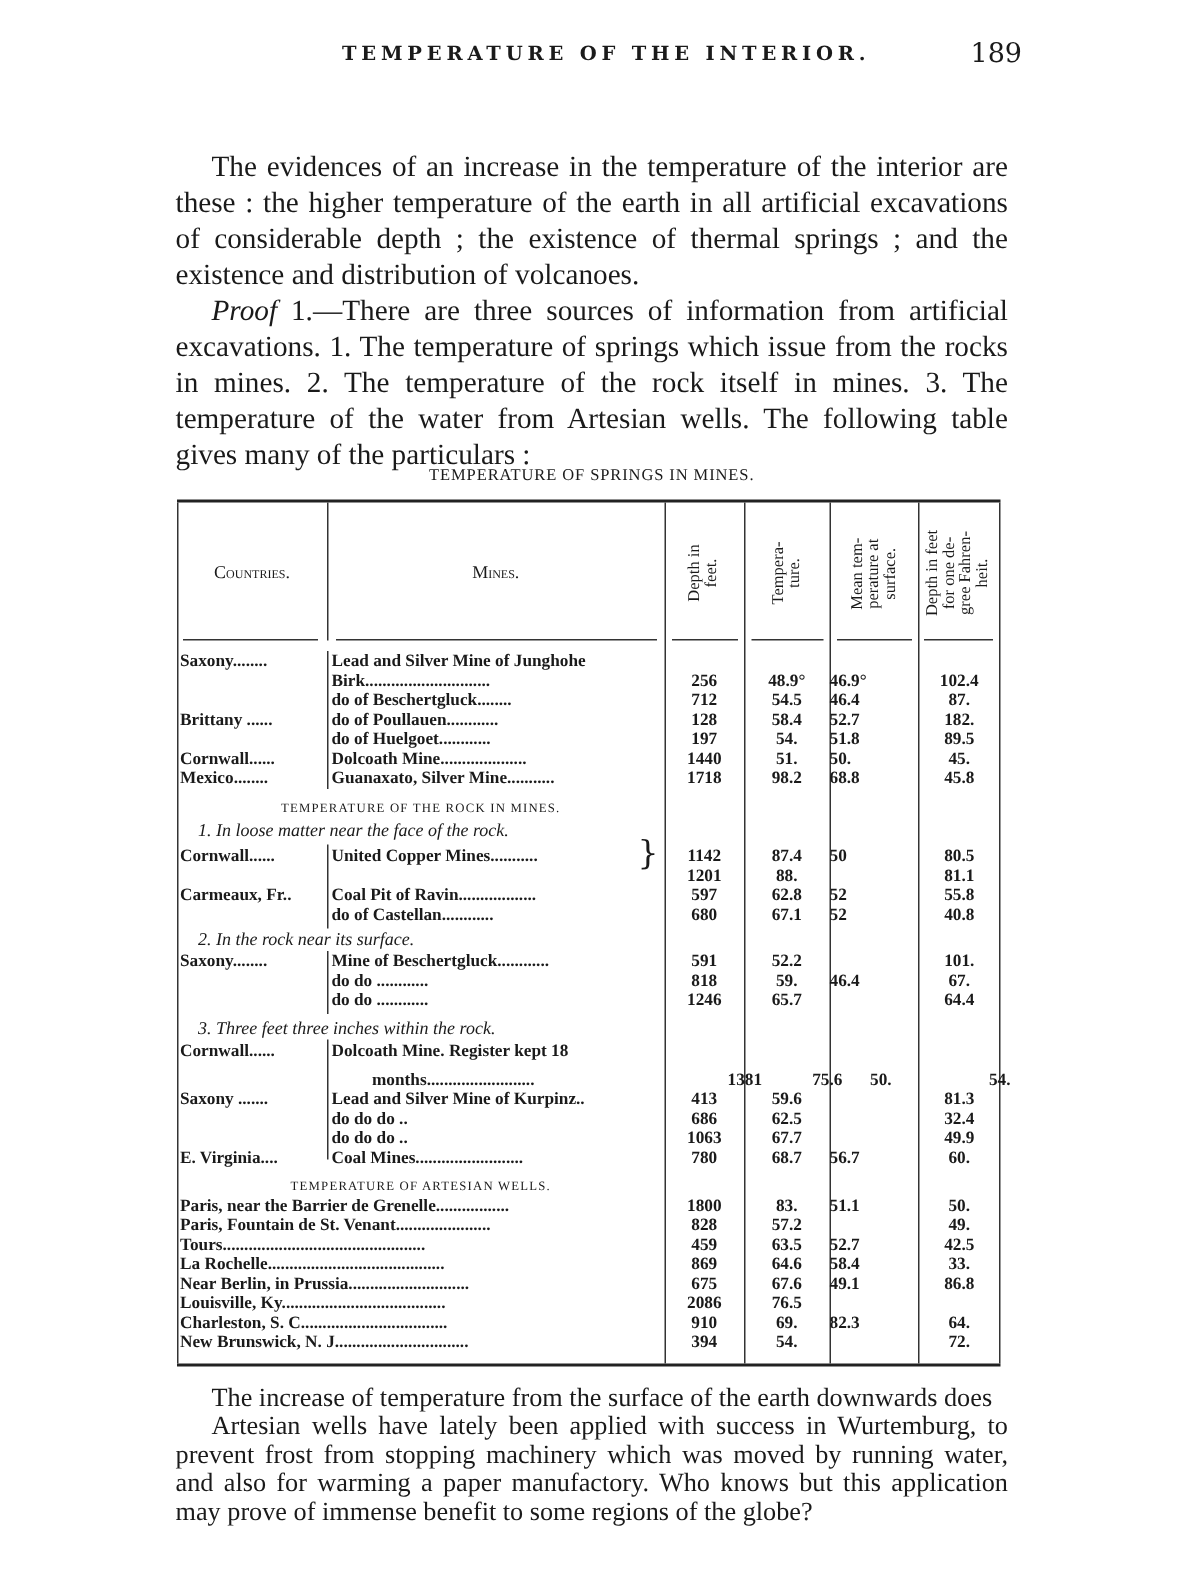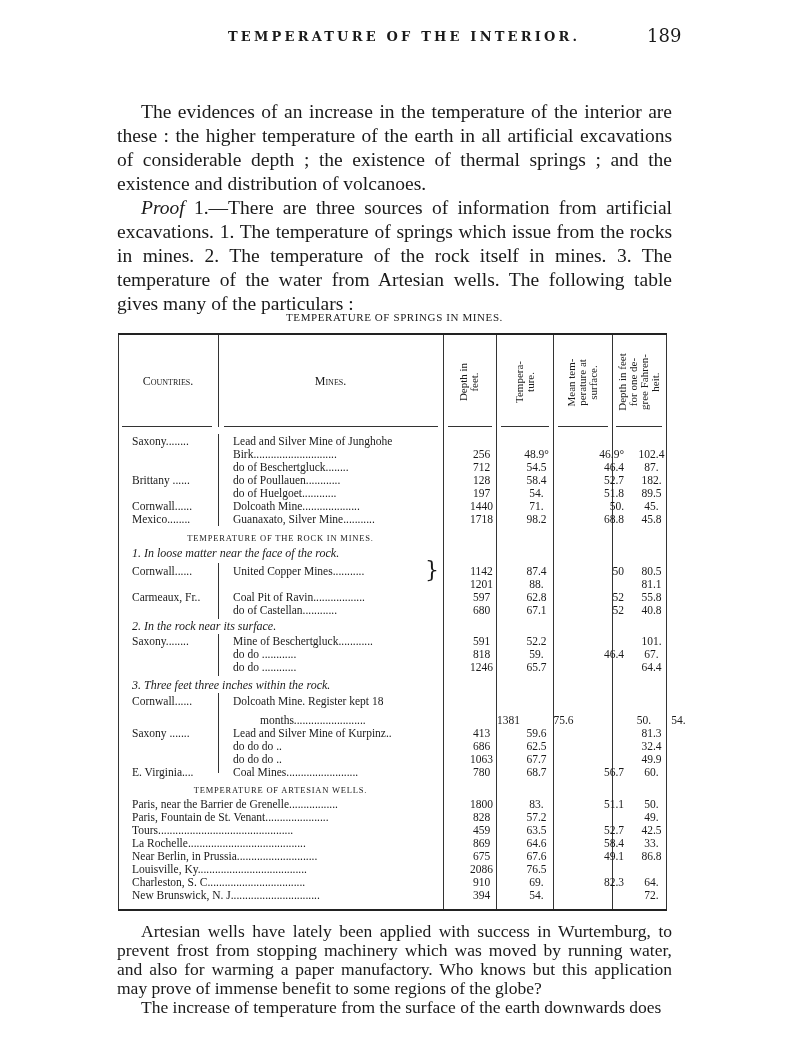--- a/index.html
+++ b/index.html
@@ -12,28 +12,28 @@
   .para p { margin:0; }
   .indent { text-indent:24px; }
   .table-title { left:117px; width:555px; top:311px; text-align:center; font-size:11px; letter-spacing:0.6px; font-family:"Liberation Serif", serif; }
   .tbl { left:118px; top:333px; width:549px; height:574px; border-top:2px solid #222; border-bottom:2px solid #222; }
   .vline { position:absolute; top:0; bottom:0; border-left:1px solid #333; }
   .hdr { position:absolute; top:0; height:92px; display:flex; align-items:center; justify-content:center; font-size:10.5px; font-family:"Liberation Serif", serif; }
   .hdr-rot { position:absolute; top:4px; height:86px; display:flex; align-items:center; justify-content:center; }
   .hdr-rot span { transform:rotate(-90deg); white-space:nowrap; text-align:center; font-size:11px; line-height:11px; font-family:"Liberation Serif", serif; display:block; }
   .sc { font-variant:small-caps; font-size:12px; }
   .hdr-rule { position:absolute; top:91px; height:0; border-top:1px solid #333; }
-  .row { position:absolute; left:12px; width:549px; height:13px; font-size:11.5px; line-height:13px; font-family:"Liberation Serif", serif; }
+  .row { position:absolute; left:0; width:549px; height:13px; font-size:11.5px; line-height:13px; font-family:"Liberation Serif", serif;font-weight:bold; }
   .c { position:absolute; white-space:nowrap; overflow:hidden; }
   .c-country { left:2px; width:98px; }
   .c-mine { left:103px; width:222px; }
   .c-wide { left:2px; width:312px; }
   .c-depth { left:325px; width:53px; text-align:center; }
   .c-temp { left:378px; width:57px; text-align:center; padding-right:0; }
-  .c-mean { left:435px; width:59px; text-align:right; }
+  .c-mean { left:435px; width:59px; text-align:left; }
   .c-deg { left:494px; width:55px; text-align:center; }
   .section-title { position:absolute; left:0; width:325px; text-align:center; font-size:8.5px; letter-spacing:0.8px; font-family:"Liberation Serif", serif; }
   .subsection { position:absolute; left:14px; font-size:12px; font-style:italic; font-family:"Liberation Serif", serif; }
   .brace { position:absolute; left:307px; font-size:22px; line-height:22px; }
   .cut { position:absolute; left:100px; width:0; border-left:1px solid #333; }
 </style>
 </head>
 <body>
 
 <div class="abs running-head">TEMPERATURE OF THE INTERIOR.</div>
@@ -135,21 +135,21 @@
         <span class="c c-mine">   do      of Huelgoet............</span>
         <span class="c c-depth">197</span>
         <span class="c c-temp">54.</span>
         <span class="c c-mean">51.8</span>
         <span class="c c-deg">89.5</span>
       </div>
       <div class="row" style="top: 165px;">
         <span class="c c-country">Cornwall......</span>
         <span class="c c-mine">Dolcoath Mine....................</span>
         <span class="c c-depth">1440</span>
-        <span class="c c-temp">71.</span>
+        <span class="c c-temp">51.</span>
         <span class="c c-mean">50.</span>
         <span class="c c-deg">45.</span>
       </div>
       <div class="row" style="top: 178px;">
         <span class="c c-country">Mexico........</span>
         <span class="c c-mine">Guanaxato, Silver Mine...........</span>
         <span class="c c-depth">1718</span>
         <span class="c c-temp">98.2</span>
         <span class="c c-mean">68.8</span>
         <span class="c c-deg">45.8</span>
@@ -320,15 +320,15 @@
         <span class="c c-wide">New Brunswick, N. J...............................</span>
         <span class="c c-depth">394</span>
         <span class="c c-temp">54.</span>
         <span class="c c-mean"></span>
         <span class="c c-deg">72.</span>
       </div>
     </div>
 </div>
 
 <div class="abs para" style="top:922px; font-size:17.5px; line-height:19px;">
+  <p class="indent">The increase of temperature from the surface of the earth downwards does</p>
   <p class="indent">Artesian wells have lately been applied with success in Wurtemburg, to prevent frost from stopping machinery which was moved by running water, and also for warming a paper manufactory.  Who knows but this application may prove of immense benefit to some regions of the globe?</p>
-  <p class="indent">The increase of temperature from the surface of the earth downwards does</p>
 </div>
 
 </body></html>

